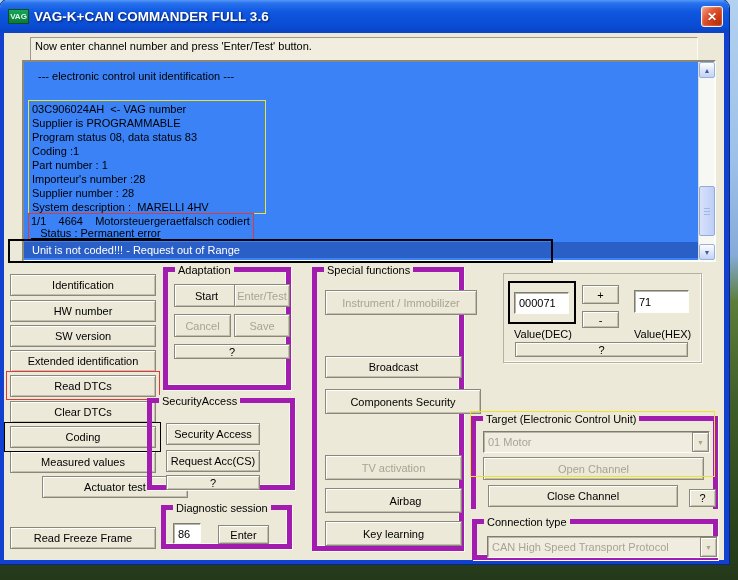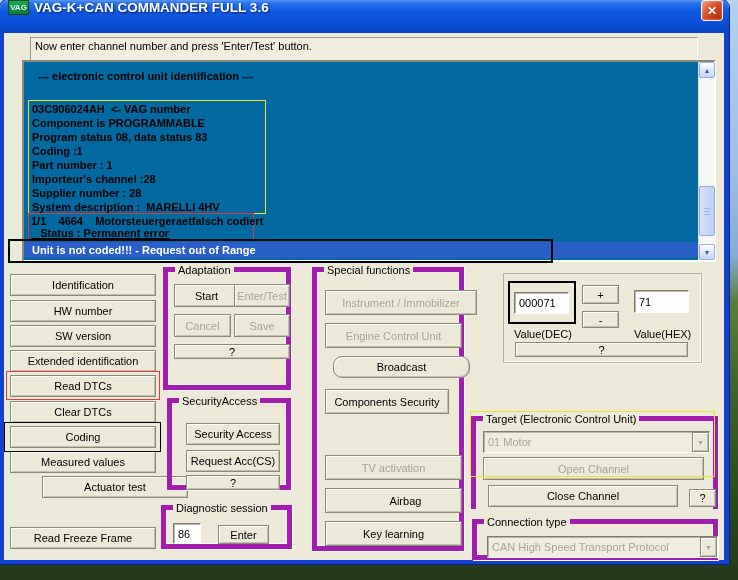--- a/index.html
+++ b/index.html
@@ -8,21 +8,21 @@
     font-family:"Liberation Sans", sans-serif;
     font-size:11px;
     background:linear-gradient(180deg,#b3d1f0 0%,#9cc0e8 28%,#86abd8 44%,#5d7d3a 52%,#42602a 68%,#2c461c 88%,#24391a 100%);
   }
   .window{
     position:absolute; left:0; top:0; width:729px; height:564px;
     background:linear-gradient(180deg,#5898f4 0px,#2873ee 3px,#0f57e0 12px,#0a4cd4 26px,#0945c6 31px,#1341cf 33px,#1341cf 100%);
     border-radius:8px 8px 0 0;
     box-shadow:0 0 0 1px #08277e;
   }
-  .titlebar{ position:absolute; left:0; top:0; right:0; height:33px; display:flex; align-items:flex-start; padding:0 6px 0 8px; }
+  .titlebar{ position:absolute; left:0; top:0; right:0; height:33px; display:flex; align-items:center; padding:0 6px 0 8px; }
   .app-icon{
     width:21px; height:15px; background:linear-gradient(180deg,#15a857,#0b7a3a);
     border:1px solid #064d22; color:#dff7e8; font-size:8px; font-weight:bold;
     display:flex; align-items:center; justify-content:center; letter-spacing:0; margin-right:5px; flex:0 0 auto;
   }
   .title{ color:#fff; font-weight:bold; font-size:13.5px; text-shadow:1px 1px 2px rgba(0,0,30,.65); white-space:nowrap; flex:1; }
   .close-btn{
     width:22px; height:21px; border-radius:3px; border:1px solid #f2f2ef; flex:0 0 auto;
     background:linear-gradient(135deg,#f0a38b 0%,#e35a38 35%,#cc3911 70%,#a82a0a 100%);
     display:flex; align-items:center; justify-content:center; cursor:pointer;
@@ -32,21 +32,21 @@
   .client{ position:absolute; left:4px; right:5px; top:33px; bottom:4px; background:#ece9d8; }
 
   .status-field{
     position:absolute; left:26px; top:4px; width:668px; height:28px;
     background:#f1eee0; border:1px solid; border-color:#9c9a8a #fcfbf6 #fcfbf6 #9c9a8a;
     line-height:17px; padding-left:4px; color:#000; white-space:pre;
   }
 
   .listbox{
     position:absolute; left:18px; top:27px; width:694px; height:202px;
-    background:#0369a1; border:2px solid; border-color:#8a887b #fdfdfa #fdfdfa #8a887b;font-weight:bold;
+    background:#3b82f6; border:2px solid; border-color:#8a887b #fdfdfa #fdfdfa #8a887b;
   }
   .line{ white-space:pre; color:#000; line-height:14px; }
   .header-line{ position:absolute; left:14px; top:7px; }
   .yellow-box{ position:absolute; left:4px; top:38px; width:238px; height:114px; border:1px solid #f0e229; padding:1px 0 0 3px; }
   .yellow-box .line{ line-height:14px; }
   .red-box{ position:absolute; left:4px; top:151px; width:226px; height:28px; border:1px solid #e03a34; padding:1px 0 0 2px; }
   .red-box .line{ line-height:12px; }
   .red-box .underlined{ text-decoration:underline; }
   .selected-row{
     position:absolute; left:0; top:180px; right:16px; height:16px;
@@ -81,21 +81,21 @@
     font-family:"Liberation Sans", sans-serif; font-size:11px; color:#000; cursor:pointer; white-space:nowrap;
   }
   .xp-btn.disabled{ color:#a8a493; cursor:default; }
 
   .side-btn{ left:6px; width:146px; height:22px; }
 
   .groupbox{ position:absolute; border:5px solid #a21caf; box-shadow:inset -1px -1px 0 #fbfaf4, 1px 1px 0 #fbfaf4; }
   .group-label{ position:absolute; top:-8px; left:7px; background:#ece9d8; padding:0 3px; color:#000; white-space:nowrap; }
 
   .gb-adaptation{ left:159px; top:234px; width:128px; height:123px; }
-  .gb-security{ left:163px; top:365px; width:124px; height:92px; }
+  .gb-security{ left:143px; top:365px; width:148px; height:92px; }
   .gb-diagnostic{ left:157px; top:472px; width:131px; height:44px; }
   .gb-special{ left:308px; top:234px; width:152px; height:284px; }
   .gb-target{ left:467px; top:383px; width:247px; height:93px; border-bottom:none; box-shadow:1px 0 0 #fbfaf4; }
   .gb-connection{ left:468px; top:486px; width:246px; height:41px; }
 
   .textinput{
     position:absolute; background:#fff; border:1px solid; border-color:#7e7c6f #fdfdfa #fdfdfa #7e7c6f;
     box-shadow:inset 1px 1px 0 #b8b5a6; font-family:"Liberation Sans", sans-serif; font-size:11px;
     padding-left:4px; color:#000;
   }
@@ -134,25 +134,25 @@
 
   <div class="client">
 
     <div class="status-field">Now enter channel number and press 'Enter/Test' button.</div>
 
     <div class="listbox">
       <div class="line header-line">--- electronic control unit identification ---</div>
 
       <div class="yellow-box">
         <div class="line">03C906024AH  &lt;- VAG number</div>
-        <div class="line">Component is PROGRAMMABLE</div>
+        <div class="line">Supplier is PROGRAMMABLE</div>
         <div class="line">Program status 08, data status 83</div>
         <div class="line">Coding :1</div>
         <div class="line">Part number : 1</div>
-        <div class="line">Importeur's channel :28</div>
+        <div class="line">Importeur's number :28</div>
         <div class="line">Supplier number : 28</div>
         <div class="line">System description :  MARELLI 4HV</div>
       </div>
 
       <div class="red-box">
         <div class="line">1/1    4664    Motorsteuergeraetfalsch codiert</div>
         <div class="line underlined">   Status : Permanent error</div>
       </div>
 
       <div class="selected-row">Unit is not coded!!! - Request out of Range</div>
@@ -202,23 +202,22 @@
 
     <div class="groupbox gb-diagnostic">
       <span class="group-label">Diagnostic session</span>
       <input class="textinput" style="left: 7px; top: 13px; width: 28px; height: 21px;" value="86">
       <button class="xp-btn" style="left:52px;top:15px;width:51px;height:19px;">Enter</button>
     </div>
 
     <div class="groupbox gb-special">
       <span class="group-label">Special functions</span>
       <button class="xp-btn disabled" style="left:8px;top:18px;width:152px;height:25px;">Instrument / Immobilizer</button>
-      <button class="xp-btn disabled" style="left:8px;top:51px;width:137px;height:25px;">Engine Control Unit</button>
-      <button class="xp-btn" style="left:16px;top:84px;width:137px;height:22px;border-radius:9px;">Broadcast</button>
-      <button class="xp-btn" style="left:8px;top:117px;width:124px;height:25px;">Components Security</button>
+      <button class="xp-btn" style="left:8px;top:84px;width:137px;height:22px;">Broadcast</button>
+      <button class="xp-btn" style="left:8px;top:117px;width:156px;height:25px;">Components Security</button>
       <button class="xp-btn disabled" style="left:8px;top:183px;width:137px;height:25px;">TV activation</button>
       <button class="xp-btn" style="left:8px;top:216px;width:137px;height:25px;padding-left:24px;">Airbag</button>
       <button class="xp-btn" style="left:8px;top:249px;width:137px;height:25px;">Key learning</button>
     </div>
 
     <div class="value-panel">
       <div class="focus-box">
         <input class="textinput" style="left: 4px; top: 9px; width: 55px; height: 22px;" value="000071">
       </div>
       <button class="xp-btn" style="left:78px;top:11px;width:37px;height:19px;">+</button>

